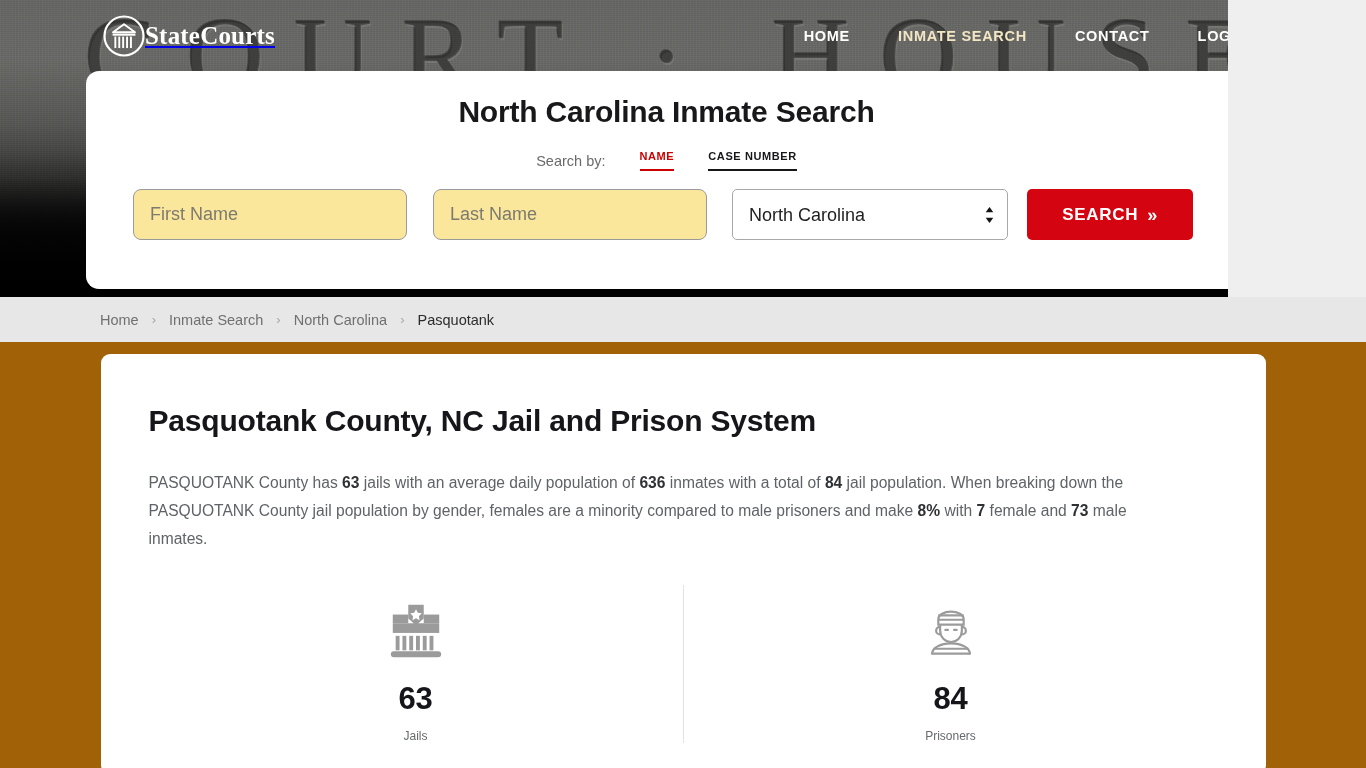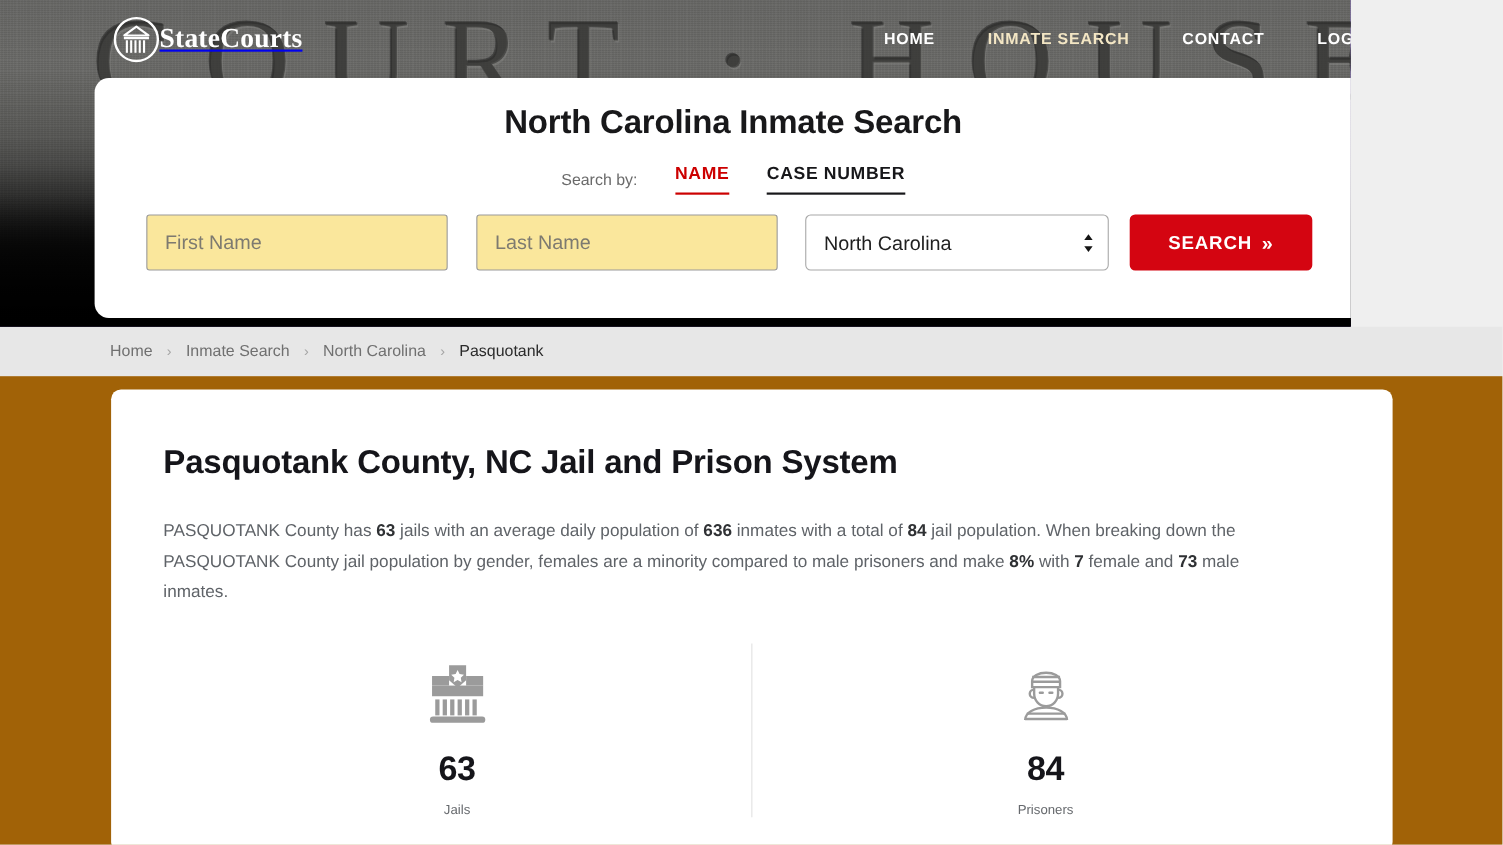--- a/index.html
+++ b/index.html
@@ -127,39 +127,39 @@
   }
   .search-by-row {
     margin-top: 21px;
     display: flex;
     align-items: center;
     justify-content: center;
     gap: 34px;
   }
   .search-by-label { font-size: 14.5px; color: #6a6a6a; }
   .tab {
-    font-size: 16px;
+    font-size: 11px;
     font-weight: bold;
     letter-spacing: 0.6px;
     padding-bottom: 7px;
     cursor: pointer;
   }
   .tab-name { color: #cc0000; border-bottom: 2px solid #cc0000; }
   .tab-case { color: #17171a; border-bottom: 2px solid #17171a; }
 
   .form-row {
     margin-top: 18px;
     display: flex;
     align-items: center;
     padding-left: 47px;
     gap: 0;
   }
   .field {
     height: 51px;
-    border-radius: 3px;
+    border-radius: 8px;
     font-size: 18px;
     font-family: "Liberation Sans", sans-serif;
     padding: 0 16px;
     outline: none;
   }
   .field-first, .field-last {
     width: 274px;
     background: #fae79c;
     border: 1px solid #9a9a9a;
     color: #4a4740;

